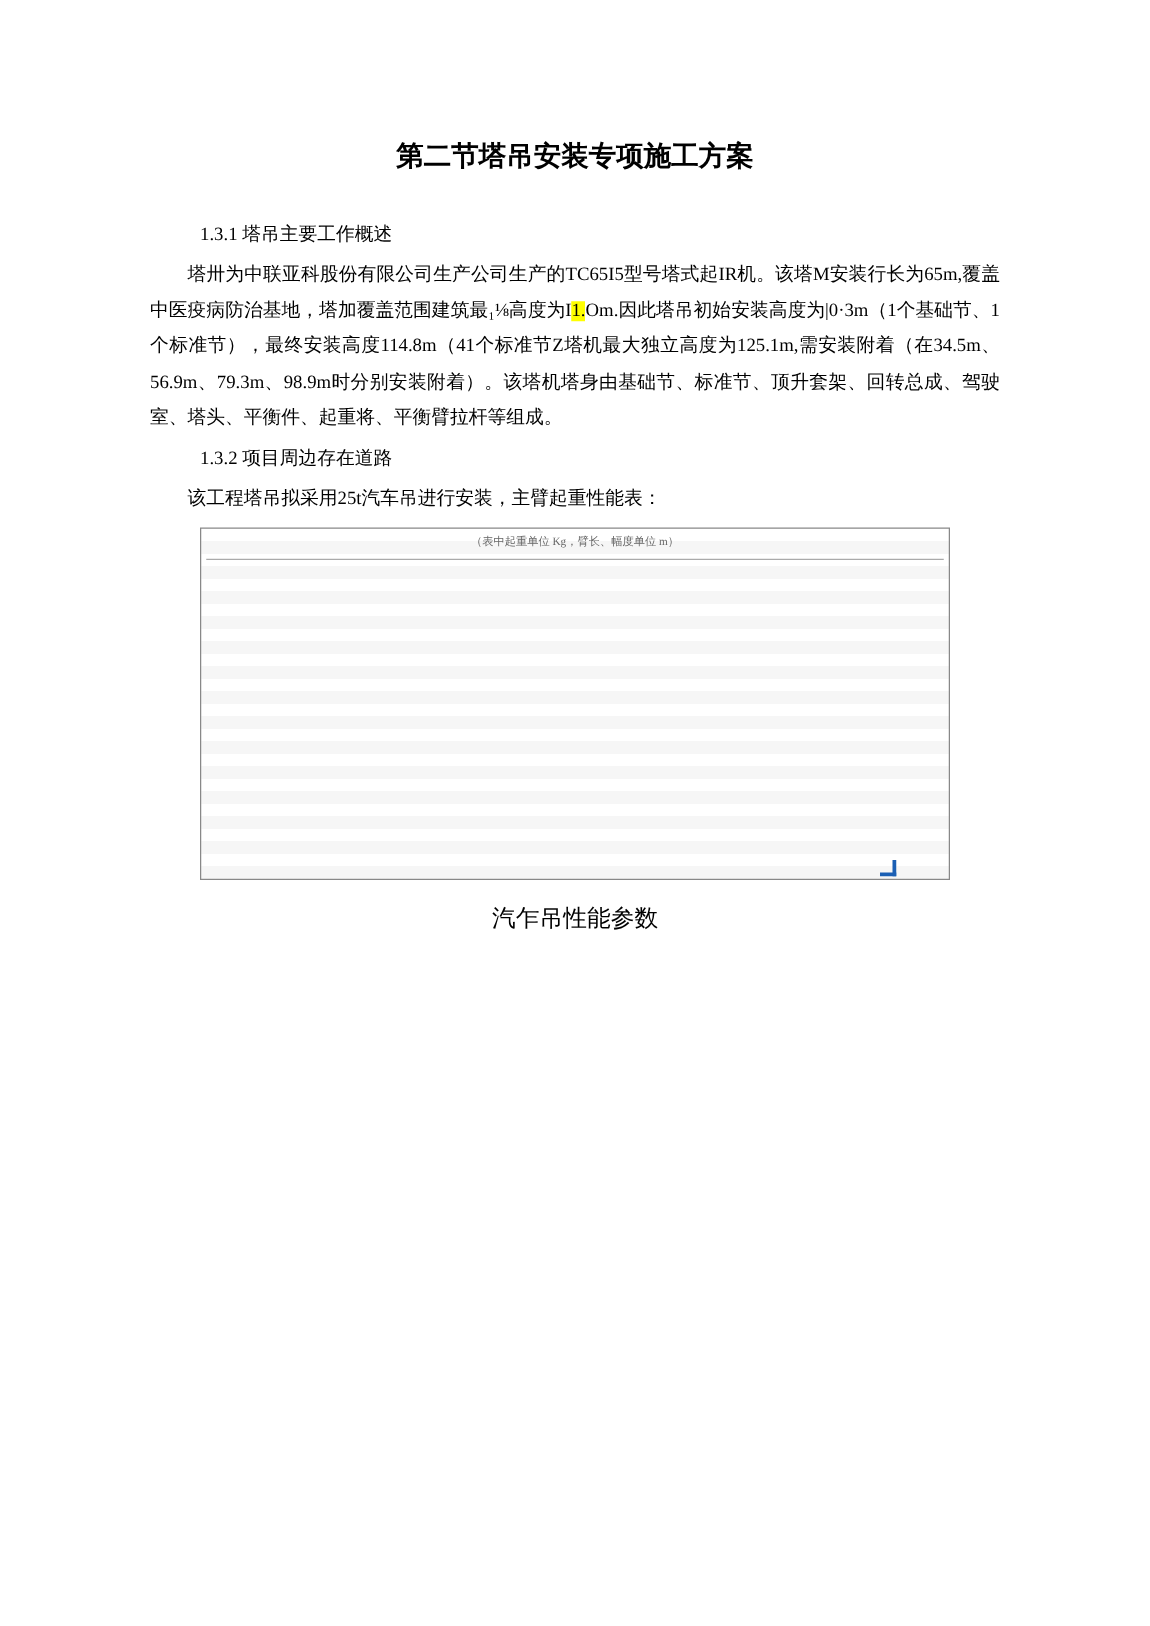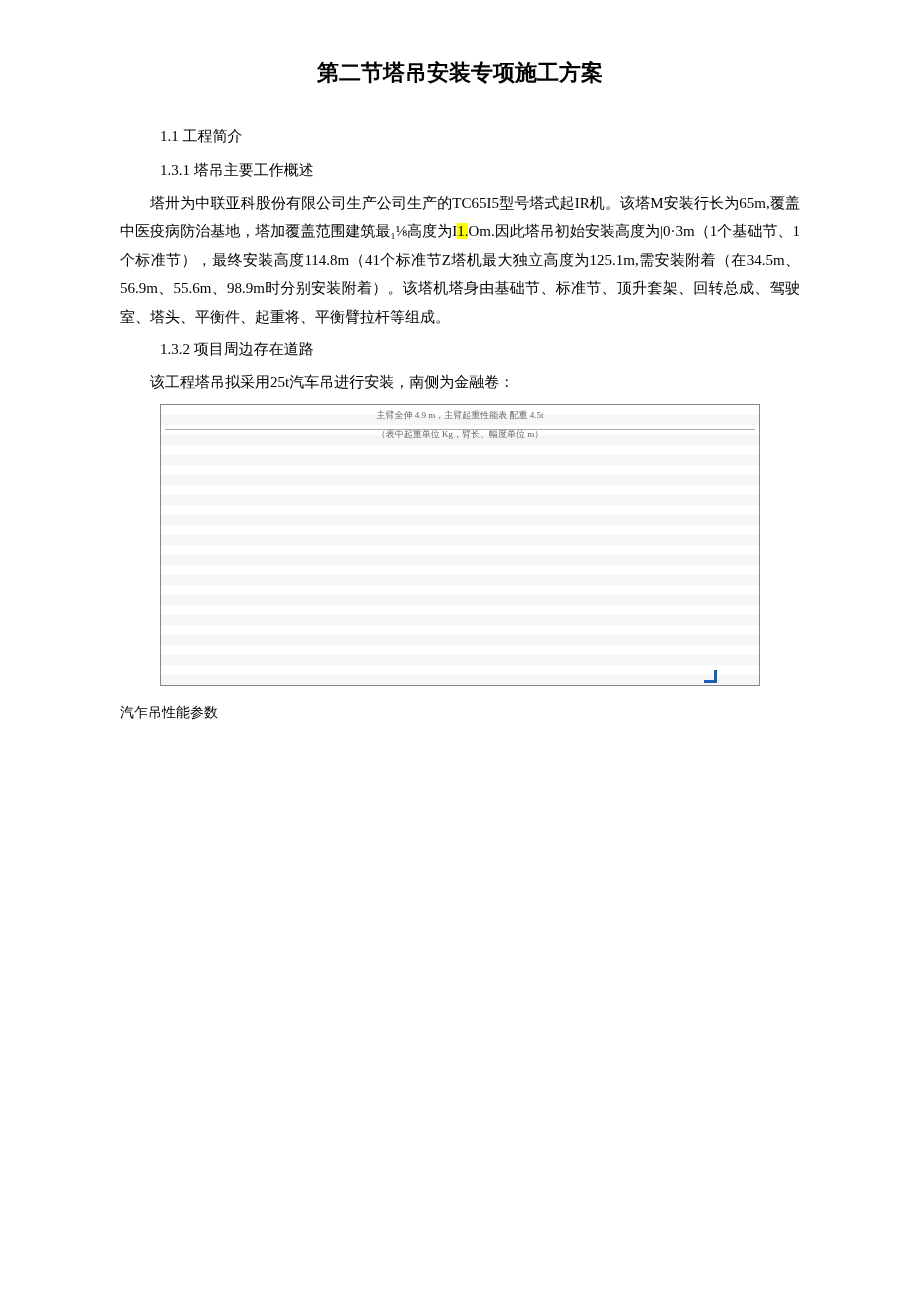--- a/index.html
+++ b/index.html
@@ -4,21 +4,21 @@
 <style>
   body {
     margin: 0;
     padding: 0;
     font-family: "SimSun", "宋体", serif;
     background: #ffffff;
     width: 920px;
     color: #000;
   }
   .page {
-    padding: 52px 120px 60px 120px;
+    padding: 104px 120px 60px 120px;
     line-height: 1.9;
   }
   .title {
     font-size: 22px;
     font-weight: bold;
     text-align: center;
     margin-bottom: 28px;
   }
   .h1 {
     font-size: 20px;
@@ -62,57 +62,56 @@
     position: absolute;
     top: 24px; left: 4px; right: 4px; bottom: 4px;
     border-top: 1px solid #aaa;
   }
   .table-img .tgrid::before, .table-img .tgrid::after {
     content: "";
     position: absolute;
     background: #aaa;
   }
   .caption {
-    font-size: 14px;
+    text-align: center;
+    font-size: 19px;
     margin-top: 14px;
   }
   .corner {
     position: absolute;
     right: 42px;
     bottom: 2px;
     width: 10px;
     height: 10px;
     border-right: 3px solid #1a5fb4;
     border-bottom: 3px solid #1a5fb4;
   }
 </style>
 </head>
 <body>
 
 <div class="page">
 
   <div class="title">第二节塔吊安装专项施工方案</div>
 
 
-  <div class="h2">1.1  工程简介</div>
 
 
 
   <div class="h3">1.3.1  塔吊主要工作概述</div>
 
   <p class="para">
-    <span>塔卅为中联亚科股份有限公司生产公司生产的TC65I5型号塔式起IR机。该塔M安装行长为65m,覆盖中医疫病防治基地，塔加覆盖范围建筑最₁⅛高度为I</span><span class="highlight">1.</span><span>Om.因此塔吊初始安装高度为|0·3m（1个基础节、1个标准节），最终安装高度114.8m（41个标准节Z塔机最大独立高度为125.1m,需安装附着（在34.5m、56.9m、55.6m、98.9m时分别安装附着）。该塔机塔身由基础节、标准节、顶升套架、回转总成、驾驶室、塔头、平衡件、起重将、平衡臂拉杆等组成。</span>
+    <span>塔卅为中联亚科股份有限公司生产公司生产的TC65I5型号塔式起IR机。该塔M安装行长为65m,覆盖中医疫病防治基地，塔加覆盖范围建筑最₁⅛高度为I</span><span class="highlight">1.</span><span>Om.因此塔吊初始安装高度为|0·3m（1个基础节、1个标准节），最终安装高度114.8m（41个标准节Z塔机最大独立高度为125.1m,需安装附着（在34.5m、56.9m、79.3m、98.9m时分别安装附着）。该塔机塔身由基础节、标准节、顶升套架、回转总成、驾驶室、塔头、平衡件、起重将、平衡臂拉杆等组成。</span>
   </p>
 
   <div class="h3">1.3.2  项目周边存在道路</div>
 
-  <p class="para">该工程塔吊拟采用25t汽车吊进行安装，南侧为金融卷：</p>
+  <p class="para">该工程塔吊拟采用25t汽车吊进行安装，主臂起重性能表：</p>
 
   <div class="table-img">
-    <div class="tcap">主臂全伸 4.9 m，主臂起重性能表  配重 4.5t</div>
     <div class="tcap">（表中起重单位 Kg，臂长、幅度单位 m）</div>
     <div class="tgrid"></div>
     <div class="corner"></div>
   </div>
 
   <div class="caption">汽乍吊性能参数</div>
 
 </div>
 
 </body></html>

